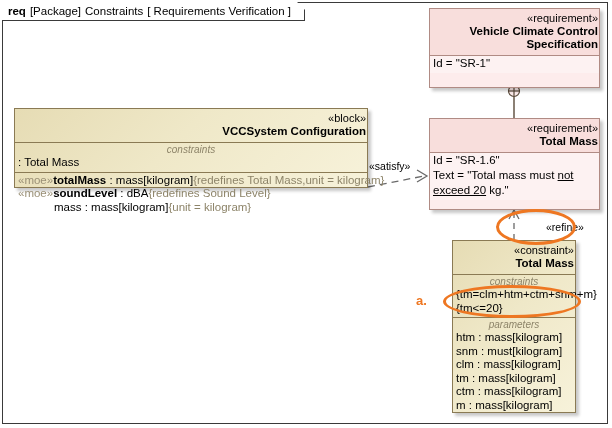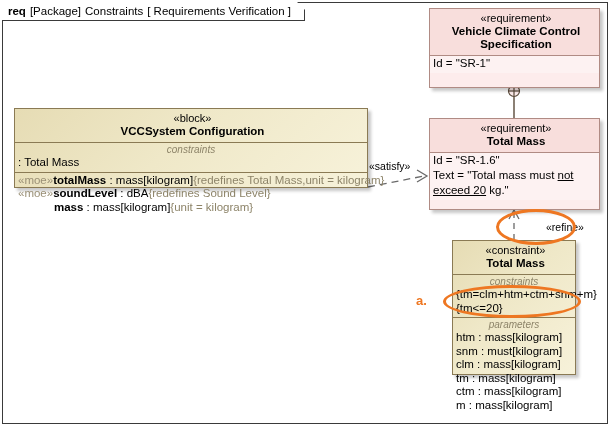--- a/index.html
+++ b/index.html
@@ -57,21 +57,21 @@
   
   .node {
     position: absolute;
     box-sizing: border-box;
     border: 1px solid #8a7a54;
     box-shadow: 3px 3px 3px rgba(0,0,0,0.22);
     font-size: 11.5px;
     color: #000000;
   }
   .node .hdr {
-    text-align: center;
+    text-align: right;
     padding: 3px 1px 4px 4px;
     line-height: 13px;
   }
   .node .stereo {
     font-size: 11px;
     color: #000;
   }
   .node .name {
     font-weight: bold;
     font-size: 11.5px;
@@ -179,21 +179,21 @@
       <div class="row">: Total Mass</div>
     </div>
     <div class="compartment" style="overflow:visible;">
       <div class="row">
         <span class="moe">«moe»</span><span style="font-weight:bold;">totalMass</span><span> : mass[kilogram]</span><span class="redef">{redefines Total Mass,unit = kilogram}</span>
       </div>
       <div class="row">
         <span class="moe">«moe»</span><span style="font-weight:bold;">soundLevel</span><span> : dBA</span><span class="redef">{redefines Sound Level}</span>
       </div>
       <div class="row">
-        <span style="font-weight:bold;padding-left:36px;">mass</span><span> : mass[kilogram]</span><span class="redef">{unit = kilogram}</span>
+        <span style="font-weight:normal;padding-left:36px;">mass</span><span> : mass[kilogram]</span><span class="redef">{unit = kilogram}</span>
       </div>
     </div>
   </div>
 
   <div class="node req-node" style="left:429px; top:8px; width:171px; height:80px;">
     <div class="hdr">
       <div class="stereo">«requirement»</div>
       <div class="name">Vehicle Climate Control</div>
       <div class="name">Specification</div>
     </div>
@@ -209,21 +209,21 @@
     </div>
     <div class="compartment" style="background:#fdf2f2;">
       <div class="row">Id = "SR-1.6"</div>
       <div class="row" style="white-space:normal; line-height:15px;">
         <span>Text = "Total mass must </span><span class="u">not</span>
         <span class="u">exceed 20</span><span> kg."</span>
       </div>
     </div>
   </div>
 
-  <div class="node con-node" style="left:452px; top:240px; width:124px; height:135px;">
+  <div class="node con-node" style="left:452px; top:240px; width:124px; height:173px;">
     <div class="hdr">
       <div class="stereo">«constraint»</div>
       <div class="name">Total Mass</div>
     </div>
     <div class="compartment">
       <div class="comp-title">constraints</div>
       <div class="row">{tm=clm+htm+ctm+snm+m}</div>
       <div class="row">{tm&lt;=20}</div>
     </div>
     <div class="compartment">

